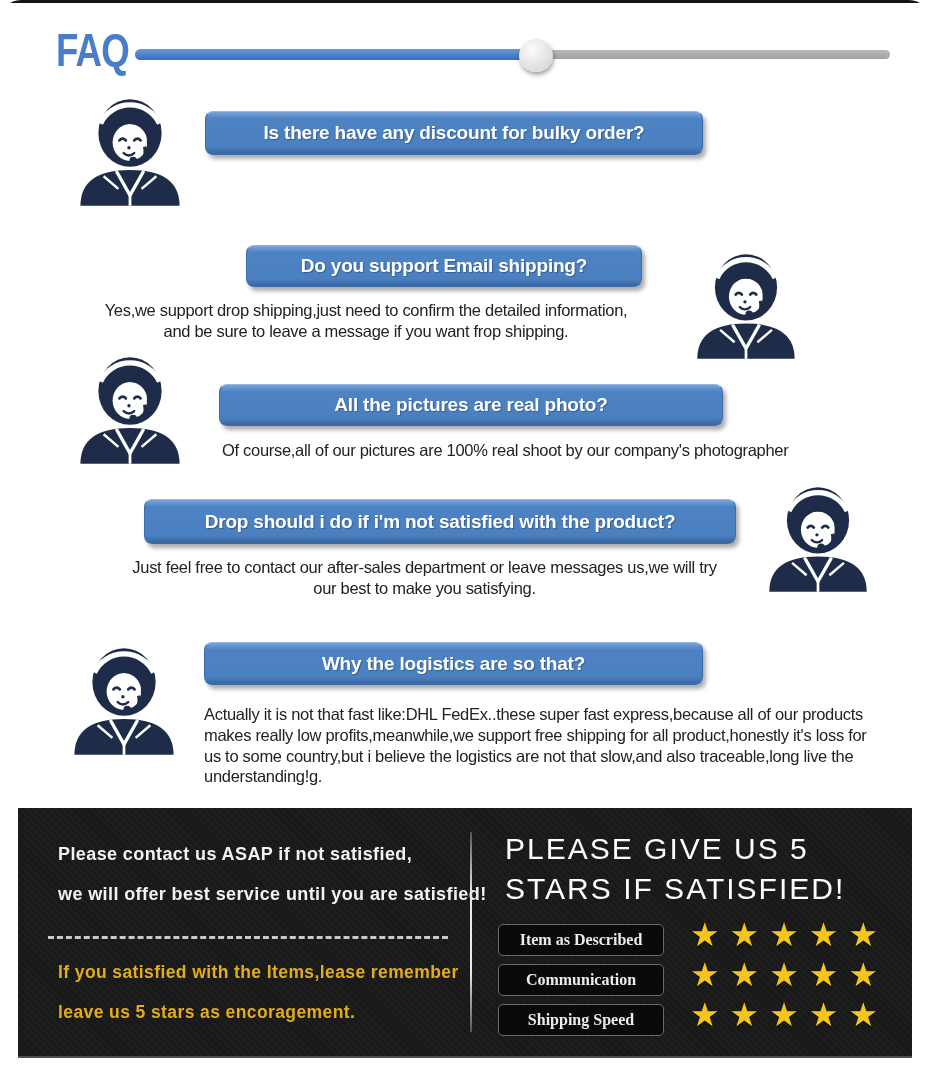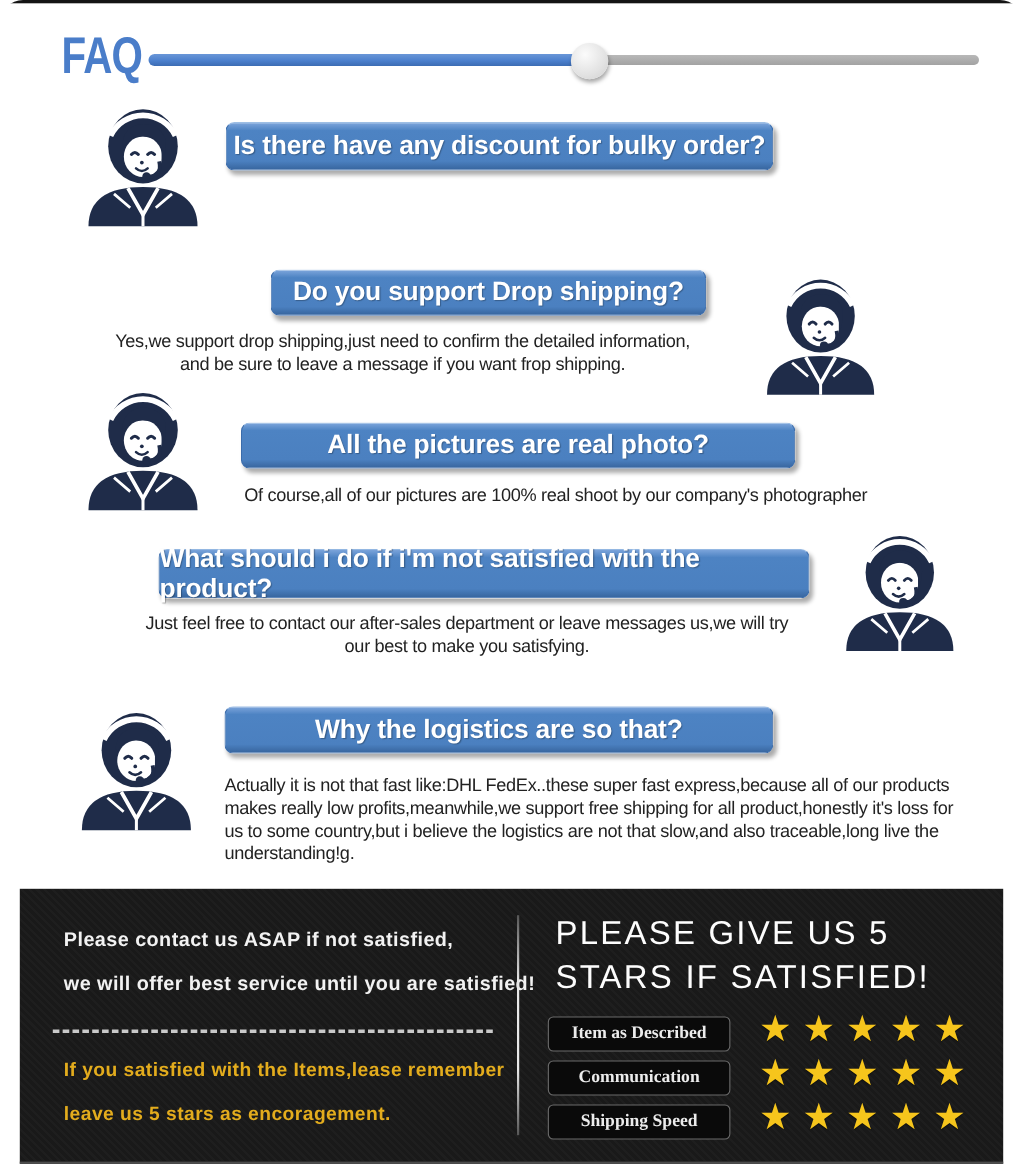--- a/index.html
+++ b/index.html
@@ -16,21 +16,21 @@
               background:linear-gradient(#b8b8b8,#a3a3a3);}
   .knob{position:absolute;left:519px;top:39px;width:34px;height:33px;border-radius:50%;
         background:radial-gradient(circle at 38% 32%,#fbfbfb,#e2e2e2 60%,#cfcfcf);
         box-shadow:1px 3px 4px rgba(0,0,0,.35);}
 
   
   .banner{position:absolute;display:flex;align-items:center;justify-content:center;
           background:linear-gradient(#7aa3da 0%,#4d83c3 16%,#4b80c0 82%,#38669f 100%);
           border:1px solid #3b6cab;border-top-color:#93b7e2;border-radius:8px;
           box-shadow:3px 4px 4px rgba(0,0,0,.33);
-          color:#fff;font-weight:bold;font-size:24px;letter-spacing:-0.2px;
+          color:#fff;font-weight:bold;font-size:19px;letter-spacing:-0.2px;
           text-shadow:1px 1px 1px rgba(0,0,0,.28);}
   .answer{position:absolute;color:#222;font-size:16.5px;line-height:1.26;
           letter-spacing:-0.3px;white-space:pre-line;}
   .answer.right{text-align:center;}
   .avatar{position:absolute;}
 
   
   .footer{position:absolute;left:18px;top:808px;width:894px;height:248px;background:#191919;
           background-image:repeating-linear-gradient(45deg,rgba(255,255,255,.025) 0 2px,transparent 2px 5px);
           border-bottom:2px solid #4d4d4d;}
@@ -76,34 +76,34 @@
   <div class="faq-title">FAQ</div>
   <div class="track-blue"></div>
   <div class="track-gray"></div>
   <div class="knob"></div>
 
   <svg class="avatar" style="left:72px;top:92px" width="116" height="120" viewBox="0 0 110 110">
       <use href="#agent"></use>
     </svg>
   <div class="banner" style="left:205px;top:111px;width:496px;height:42px">Is there have any discount for bulky order?</div>
 
-  <div class="banner" style="left:246px;top:245px;width:394px;height:40px">Do you support Drop shipping?</div>
+  <div class="banner" style="left:246px;top:245px;width:394px;height:40px">Do you support Email shipping?</div>
   <div class="answer right" style="left:80px;top:300px;width:572px">Yes,we support drop shipping,just need to confirm the detailed information,
 and be sure to leave a message if you want frop shipping.</div>
   <svg class="avatar" style="left:686px;top:249px" width="120" height="114" viewBox="0 0 110 110">
       <use href="#agent"></use>
     </svg>
 
   <svg class="avatar" style="left:72px;top:349px" width="116" height="122" viewBox="0 0 110 110">
       <use href="#agent"></use>
     </svg>
   <div class="banner" style="left:219px;top:384px;width:502px;height:40px">All the pictures are real photo?</div>
   <div class="answer" style="left:222px;top:440px;width:680px">Of course,all of our pictures are 100% real shoot by our company's photographer</div>
 
-  <div class="banner" style="left:144px;top:499px;width:590px;height:43px">What should i do if i'm not satisfied with the product?</div>
+  <div class="banner" style="left:144px;top:499px;width:590px;height:43px">Drop should i do if i'm not satisfied with the product?</div>
   <div class="answer right" style="left:115px;top:557px;width:619px">Just feel free to contact our after-sales department or leave messages us,we will try
 our best to make you satisfying.</div>
   <svg class="avatar" style="left:761px;top:477px" width="114" height="124" viewBox="0 0 110 110">
       <use href="#agent"></use>
     </svg>
 
   <svg class="avatar" style="left:66px;top:638px" width="116" height="126" viewBox="0 0 110 110">
       <use href="#agent"></use>
     </svg>
   <div class="banner" style="left:204px;top:642px;width:497px;height:41px">Why the logistics are so that?</div>

